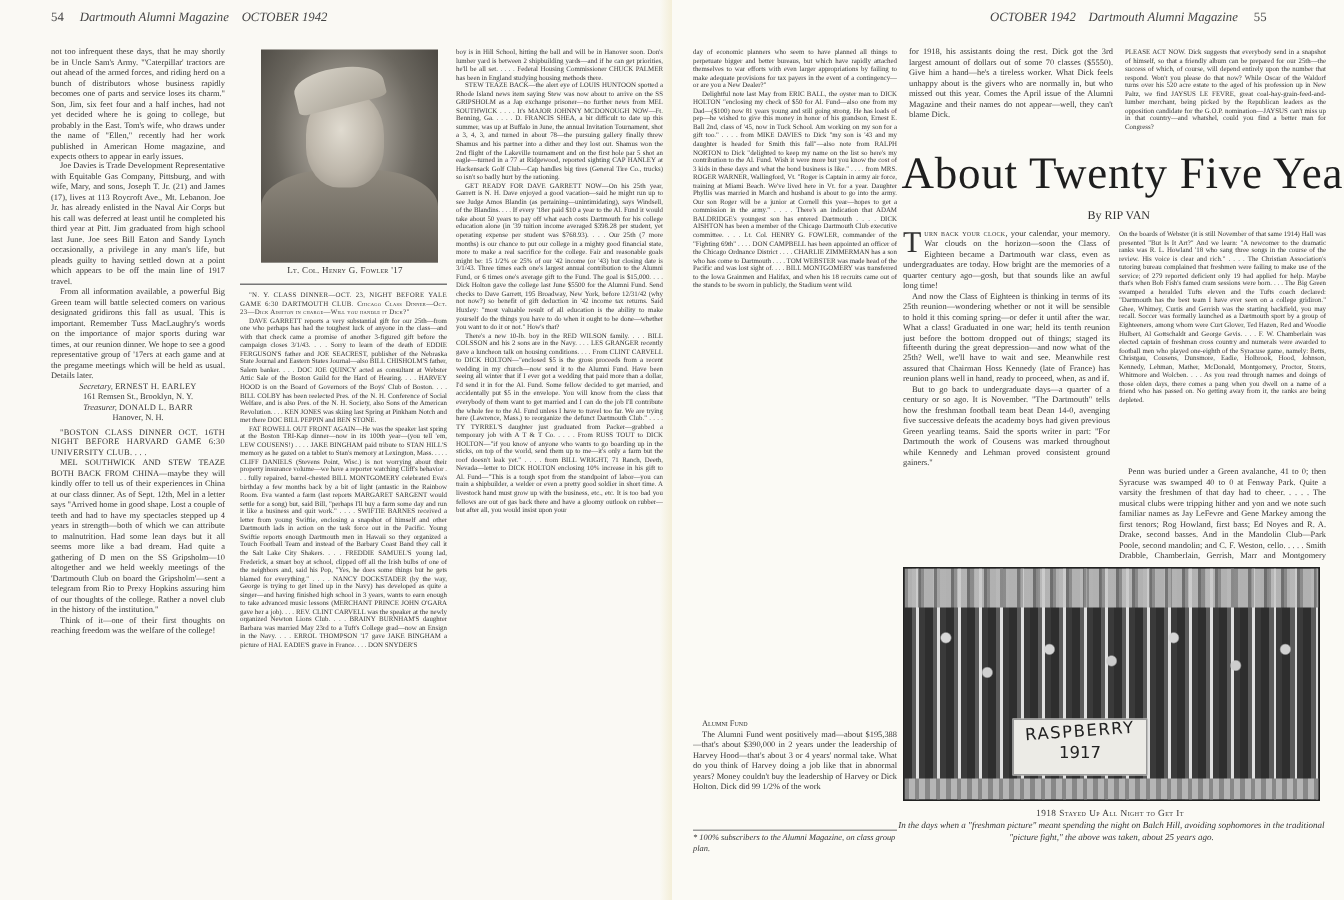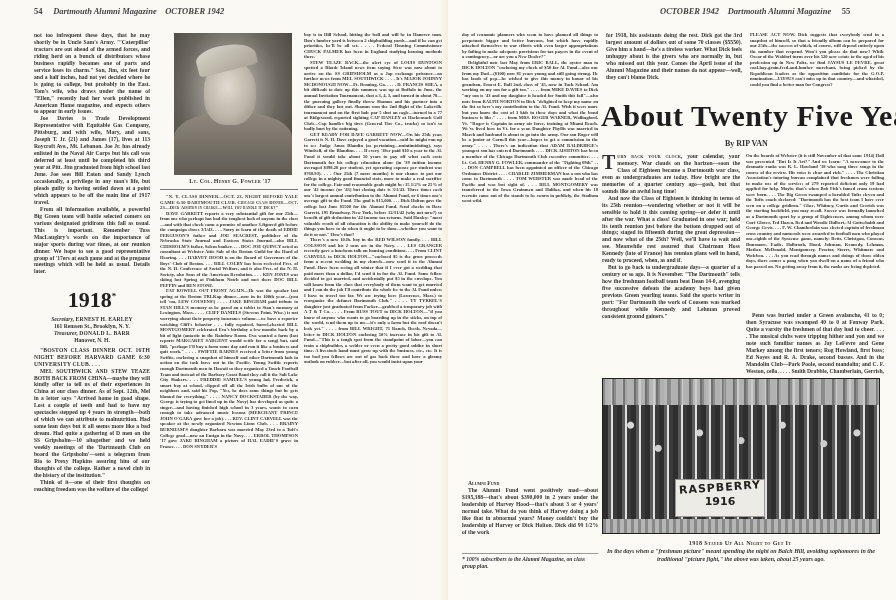--- a/index.html
+++ b/index.html
@@ -1,18 +1,18 @@
 <!DOCTYPE html>
 <html><head>
 <meta charset="utf-8">
 <style>
   html, body { margin:0; padding:0; }
   body { width:896px; height:600px; background:#fbfaf6; position:relative; overflow:hidden;
          font-family:"Liberation Serif","DejaVu Serif",serif; color:#2a2a2a; }
-  .spread { position:absolute; inset:0;font-weight:bold; }
+  .spread { position:absolute; inset:0; }
   .page { position:absolute; top:0; height:600px; }
   .page.left { left:0; width:448px; background:#faf9f4; }
   .page.right { left:448px; width:488px; background:#fbfaf5; }
   .gutter { position:absolute; left:440px; top:0; width:18px; height:600px;
             background:linear-gradient(90deg, rgba(0,0,0,0) 0%, rgba(240,232,200,0.7) 50%, rgba(0,0,0,0) 100%); }
   .running-head { position:absolute; top:6px; font-size:8.5px; font-style:italic; color:#444; white-space:nowrap; }
   .running-head .pn { font-style:normal; }
   .col { position:absolute; font-size:5.6px; line-height:6.95px; text-align:justify; color:#333; overflow:hidden; }
   .col p { margin:0 0 0 0; text-indent:6px; }
   .col p.noindent { text-indent:0; }
@@ -67,23 +67,20 @@
     <div class="running-head" style="left:34px;">
       <span class="pn">54</span>&nbsp;&nbsp;&nbsp;&nbsp;
       <span>Dartmouth Alumni Magazine</span>&nbsp;&nbsp;&nbsp;
       <span>OCTOBER 1942</span>
     </div>
 
     <div class="col" style="left:34px; top:32px; width:116px; height:540px;">
       <p class="noindent">not too infrequent these days, that he may shortly be in Uncle Sam's Army. "'Caterpillar' tractors are out ahead of the armed forces, and riding herd on a bunch of distributors whose business rapidly becomes one of parts and service loses its charm." Son, Jim, six feet four and a half inches, had not yet decided where he is going to college, but probably in the East. Tom's wife, who draws under the name of "Ellen," recently had her work published in American Home magazine, and expects others to appear in early issues.</p>
       <p>Joe Davies is Trade Development Representative with Equitable Gas Company, Pittsburg, and with wife, Mary, and sons, Joseph T. Jr. (21) and James (17), lives at 113 Roycroft Ave., Mt. Lebanon. Joe Jr. has already enlisted in the Naval Air Corps but his call was deferred at least until he completed his third year at Pitt. Jim graduated from high school last June. Joe sees Bill Eaton and Sandy Lynch occasionally, a privilege in any man's life, but pleads guilty to having settled down at a point which appears to be off the main line of 1917 travel.</p>
       <p>From all information available, a powerful Big Green team will battle selected comers on various designated gridirons this fall as usual. This is important. Remember Tuss MacLaughry's words on the importance of major sports during war times, at our reunion dinner. We hope to see a good representative group of '17ers at each game and at the pregame meetings which will be held as usual. Details later.</p>
-      <div class="class-head">
-        <span>1918</span><sup>*</sup>
-      </div>
       <div class="officer">
         <span class="it">Secretary,</span>
         <span class="sc">ERNEST H. EARLEY</span>
       </div>
       <div class="officer">161 Remsen St., Brooklyn, N. Y.</div>
       <div class="officer">
         <span class="it">Treasurer,</span>
         <span class="sc">DONALD L. BARR</span>
       </div>
       <div class="officer" style="margin-bottom:3px;">Hanover, N. H.</div>
@@ -156,19 +153,19 @@
     </div>
     <div class="col" style="left:298px; top:312px; width:138px; height:62px;">
       <p>Penn was buried under a Green avalanche, 41 to 0; then Syracuse was swamped 40 to 0 at Fenway Park. Quite a varsity the freshmen of that day had to cheer. . . . . The musical clubs were tripping hither and yon and we note such familiar names as Jay LeFevre and Gene Markey among the first tenors; Rog Howland, first bass; Ed Noyes and R. A. Drake, second basses. And in the Mandolin Club—Park Poole, second mandolin; and C. F. Weston, cello. . . . . Smith Drabble, Chamberlain, Gerrish, Marr and Montgomery enabled the frosh cross country men to trim Harvard, Worcester Acad-</p>
     </div>
 
     <div class="group-photo" style="left:154px; top:378px; width:276px; height:154px;">
       <div class="trees"></div>
       <div class="ground"></div>
       <div class="banner">
         <span class="b1">RASPBERRY</span>
-        <span class="b2">1916</span>
+        <span class="b2">1917</span>
       </div>
     </div>
     <div class="gcap-title sc" style="left:154px; top:539px; width:276px;">1918 Stayed Up All Night to Get It</div>
     <div class="gcap-text" style="left:148px; top:548px; width:290px;">In the days when a "freshman picture" meant spending the night on Balch Hill, avoiding sophomores in the traditional "picture fight," the above was taken, about 25 years ago.</div>
   </div>
 </div>
 
 </body></html>

